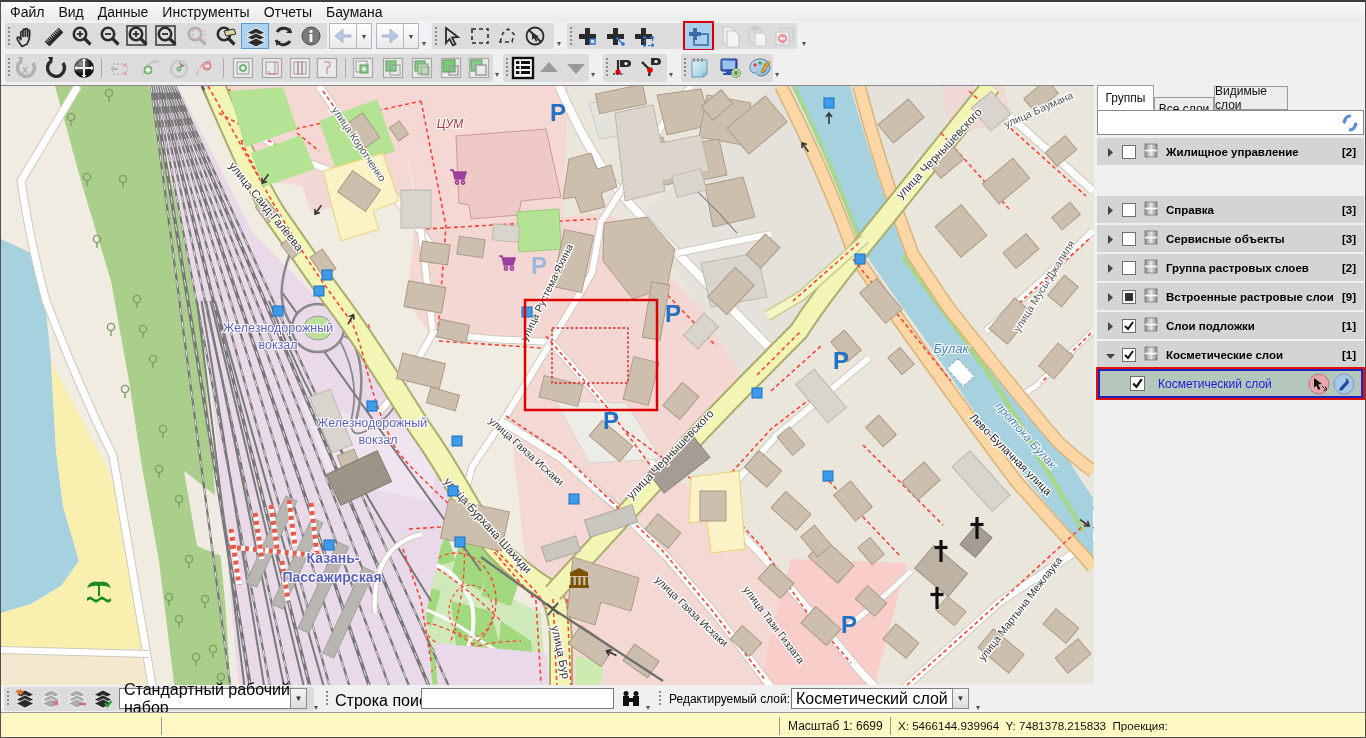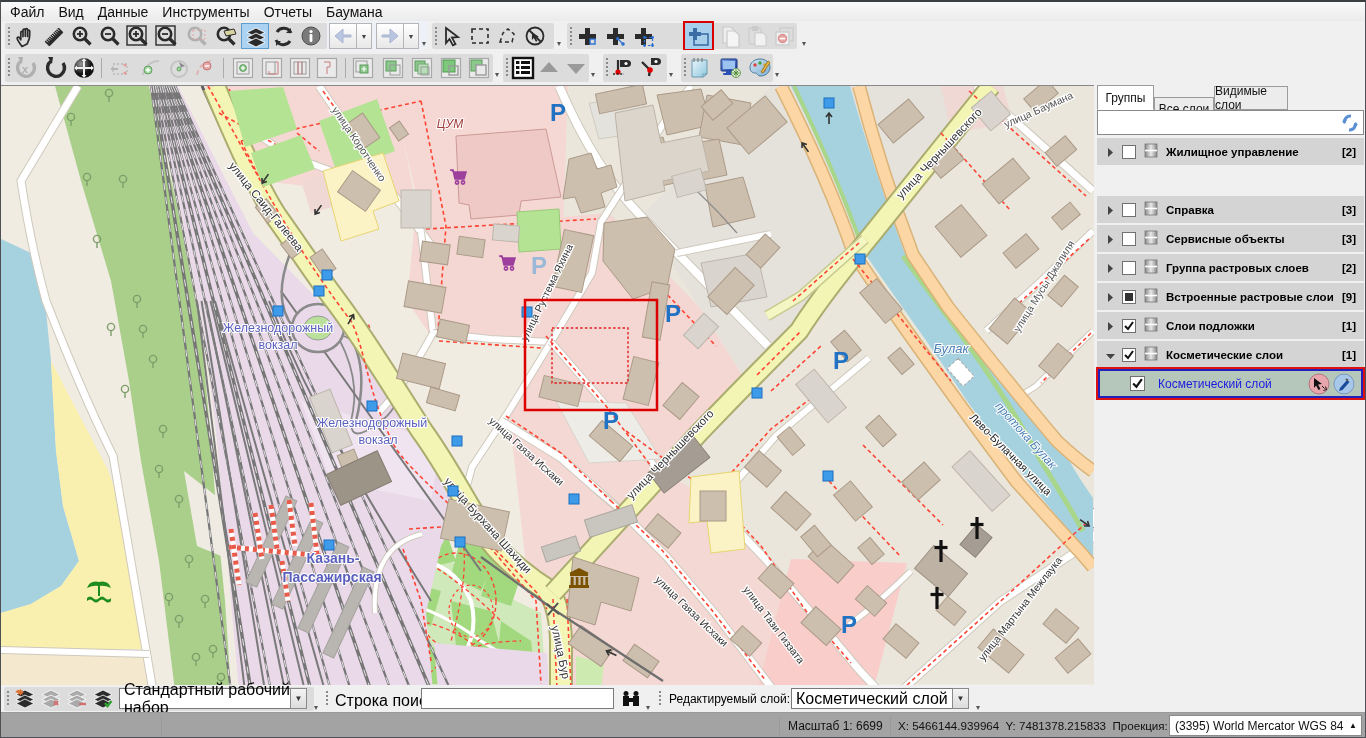--- a/index.html
+++ b/index.html
@@ -10,21 +10,21 @@
 #tb2{top:48px;height:35px}
 .grp{position:absolute;background:#dcdcdc;border-radius:2px;display:flex;align-items:center}
 .grip{width:5px;height:70%;margin:0 3px 0 2px;background-image:repeating-linear-gradient(#8a8a8a 0 2px,transparent 2px 4px);background-size:2px 100%;background-repeat:no-repeat;background-position:1px 0}
 .ti{width:28px;height:26px;display:flex;align-items:center;justify-content:center;flex:none}
 .ti.sel{background:#acd2f2;border:1px solid #5c9ccc}
 .ti.redbox{background:#a8cfec;outline:2px solid #dd0000;outline-offset:0px}
 .sep{width:1px;height:20px;background:#aaa;margin:0 3px}
 #map{position:absolute;left:0;top:83px;width:1093px;height:600px;border-top:1px solid #888;border-right:1px solid #888;background:#f1ede4}
 #panel{position:absolute;left:1094px;top:83px;width:271px;height:600px;background:#f0f0f0}
 #btb{position:absolute;left:0;top:683px;width:100%;height:27px;background:#f0f0f0}
-#status{position:absolute;left:0;top:710px;width:100%;height:26px;background:#a3a3a3;border-top:1px solid #9a9a9a;font-size:12px;color:#111}
+#status{position:absolute;left:0;top:710px;width:100%;height:26px;background:#fef9c3;border-top:1px solid #9a9a9a;font-size:12px;color:#111}
 .combo{background:#fff;border:1px solid #7a7a7a;height:21px;font-size:16px;display:flex;align-items:center;padding-left:4px;position:absolute}
 .cbtn{position:absolute;width:17px;height:21px;background:linear-gradient(#f4f4f4,#dcdcdc);border:1px solid #8a8a8a;display:flex;align-items:center;justify-content:center;font-size:8px;color:#333}
 .tab{position:absolute;top:0;height:24px;font-size:12px;display:flex;align-items:center;justify-content:center;border:1px solid #9b9b9b;background:#ececec;color:#111}
 .tab.act{background:#fff;border-bottom:1px solid #fff;height:25px;z-index:2}
 #search{position:absolute;left:2px;top:25px;width:267px;height:25px;background:#fff;border:1px solid #8a8a8a}
 .row{position:absolute;left:2px;width:267px;height:27px;background:#d4d4d4;display:flex;align-items:center;font-size:11.5px;font-weight:bold;color:#000}
 .row .exp{width:8px;height:8px;margin-left:9px}
 .row .cb{width:14px;height:14px;background:#fff;border:1px solid #707070;margin-left:8px;position:relative}
 .row .db{margin-left:7px}
 .row .nm{margin-left:7px}
@@ -1146,13 +1146,12 @@
     <div class="combo" style="left:790px;top:3px;width:162px">Косметический слой</div>
     <div class="cbtn" style="left:951px;top:3px">▼</div>
     <div style="position:absolute;left:975px;top:18px;font-size:8px;color:#555">▾</div>
   </div>
 <div id="status">
     <div style="position:absolute;left:160px;top:4px;width:1px;height:18px;background:#999"></div>
     <div style="position:absolute;left:778px;top:4px;width:1px;height:18px;background:#999"></div>
     <div style="position:absolute;left:787px;top:6px">Масштаб 1: 6699</div>
     <div style="position:absolute;left:889px;top:4px;width:1px;height:18px;background:#999"></div>
     <div style="position:absolute;left:897px;top:6px;font-size:11.6px">X: 5466144.939964&nbsp; Y: 7481378.215833&nbsp; Проекция:</div>
-    <div style="position:absolute;left:1168px;top:2px;width:193px;height:21px;background:#fff;border:1px solid #8a8a8a;font-size:12px;display:flex;align-items:center;padding-left:5px">(3395) World Mercator WGS 84<span style="margin-left:auto;margin-right:4px;font-size:8px">▲</span></div>
   </div>
 </body></html>

